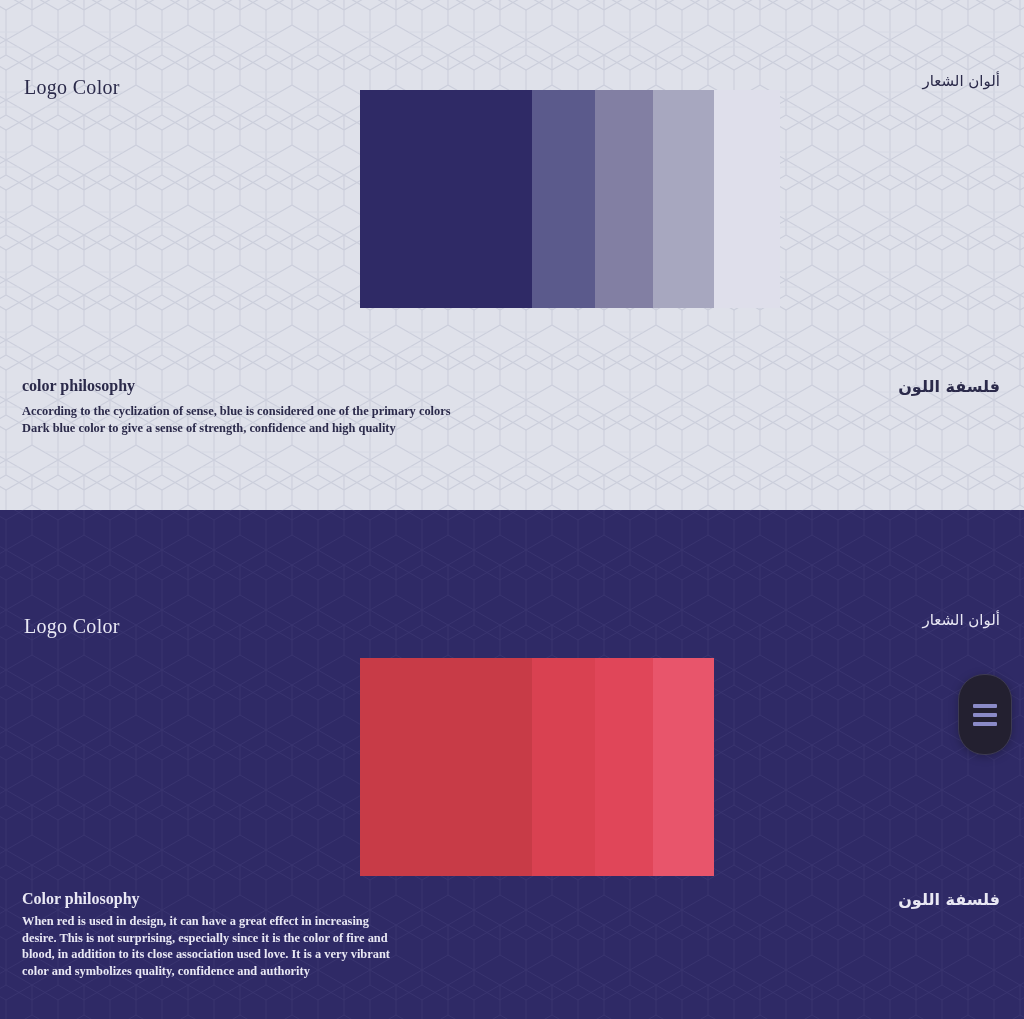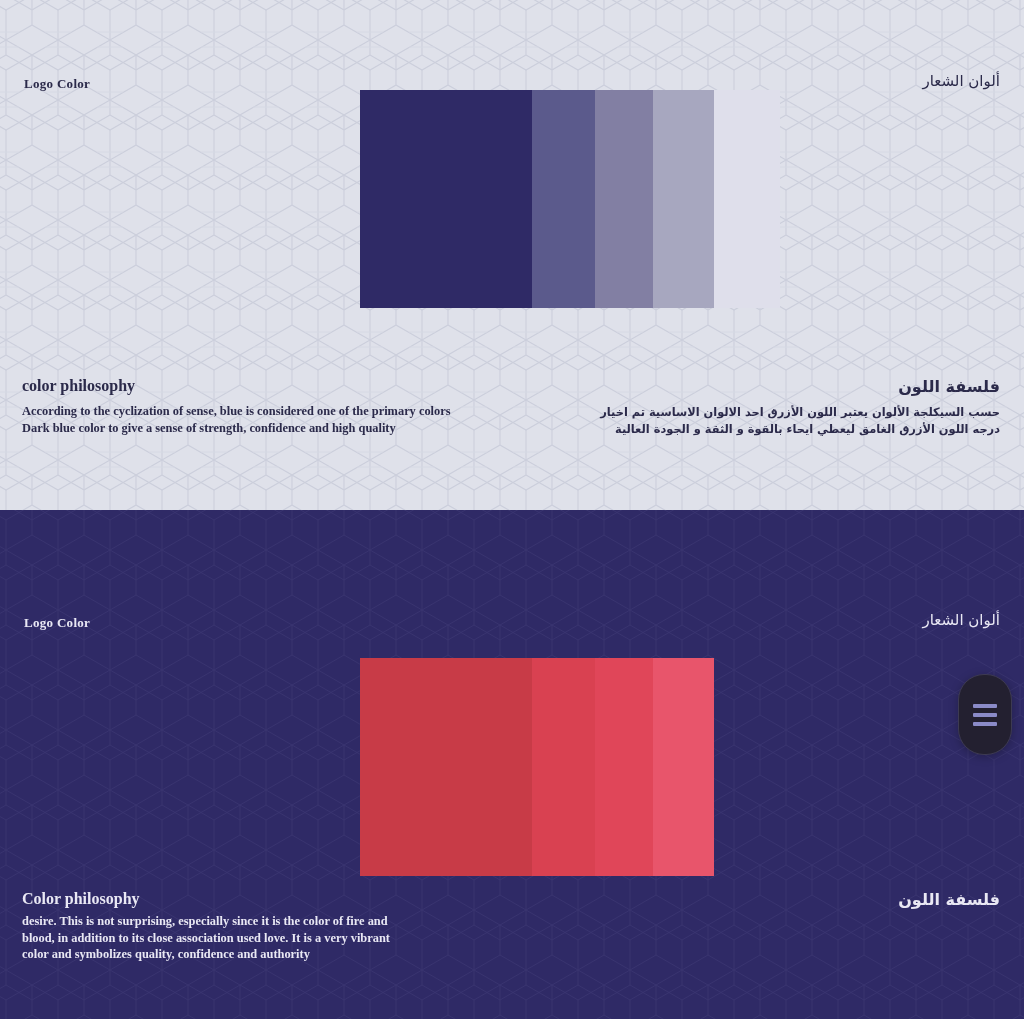--- a/index.html
+++ b/index.html
@@ -49,22 +49,22 @@
     width: 1024px;
     height: 509px;
     background-color: #2f2a66;
     overflow: hidden;
   }
 
   
   .hdr-en {
     position: absolute;
     font-family: "Liberation Serif", "DejaVu Serif", serif;
-    font-size: 13px;
-    font-weight: 700;
+    font-size: 20px;
+    font-weight: 400;
     letter-spacing: 0.3px;
     white-space: nowrap;
   }
   .hdr-ar {
     position: absolute;
     right: 24px;
     font-family: "DejaVu Sans", "Liberation Sans", sans-serif;
     font-size: 15px;
     font-weight: 400;
     direction: rtl;
@@ -181,24 +181,20 @@
 
     <div class="phil-title-en light-text" style="left:22px; top:377px;">color philosophy</div>
 
     <div class="phil-title-ar light-text" style="top:377px;">فلسفة اللون</div>
 
     <div class="phil-body-en light-text" style="left:22px; top:403px; width:470px;">
       <div>According to the cyclization of sense, blue is considered one of the primary colors</div>
       <div>Dark blue color to give a sense of strength, confidence and high quality</div>
     </div>
 
-    <div class="phil-body-ar light-text" style="right:24px; top:404px; width:420px;">
-      <div>حسب السيكلجة الألوان يعتبر اللون الأزرق احد الالوان الاساسية تم اخيار</div>
-      <div>درجه اللون الأزرق الغامق ليعطي ايحاء بالقوة و الثقة و الجودة العالية</div>
-    </div>
 
   </div>
 
   <div class="section-dark">
 
     <svg class="cube-pattern-dark" xmlns="http://www.w3.org/2000/svg" viewBox="0 0 1064 560" preserveAspectRatio="none">
       <defs>
         <pattern id="cubes2" width="52" height="60" patternUnits="userSpaceOnUse">
           <g fill="none" stroke="#8f8bc0" stroke-width="1">
             <path d="M26 0 L52 15 L52 45 L26 60 L0 45 L0 15 Z"></path>
@@ -220,20 +216,21 @@
       <div class="swatch" style="width:63px;background:#d94151;"></div>
       <div class="swatch" style="width:58px;background:#e04659;"></div>
       <div class="swatch" style="width:61px;background:#e8556b;"></div>
     </div>
 
     <div class="phil-title-en dark-text" style="left:22px; top:380px;">Color philosophy</div>
 
     <div class="phil-title-ar dark-text" style="top:380px;">فلسفة اللون</div>
 
     <div class="phil-body-en dark-text" style="left:22px; top:403px; width:400px;">
+      <div>When red is used in design, it can have a great effect in increasing</div>
       <div>desire. This is not surprising, especially since it is the color of fire and</div>
       <div>blood, in addition to its close association used love. It is a very vibrant</div>
       <div>color and symbolizes quality, confidence and authority</div>
     </div>
 
 
   </div>
 
   <div class="menu-pill">
     <span class="menu-bar"></span>

